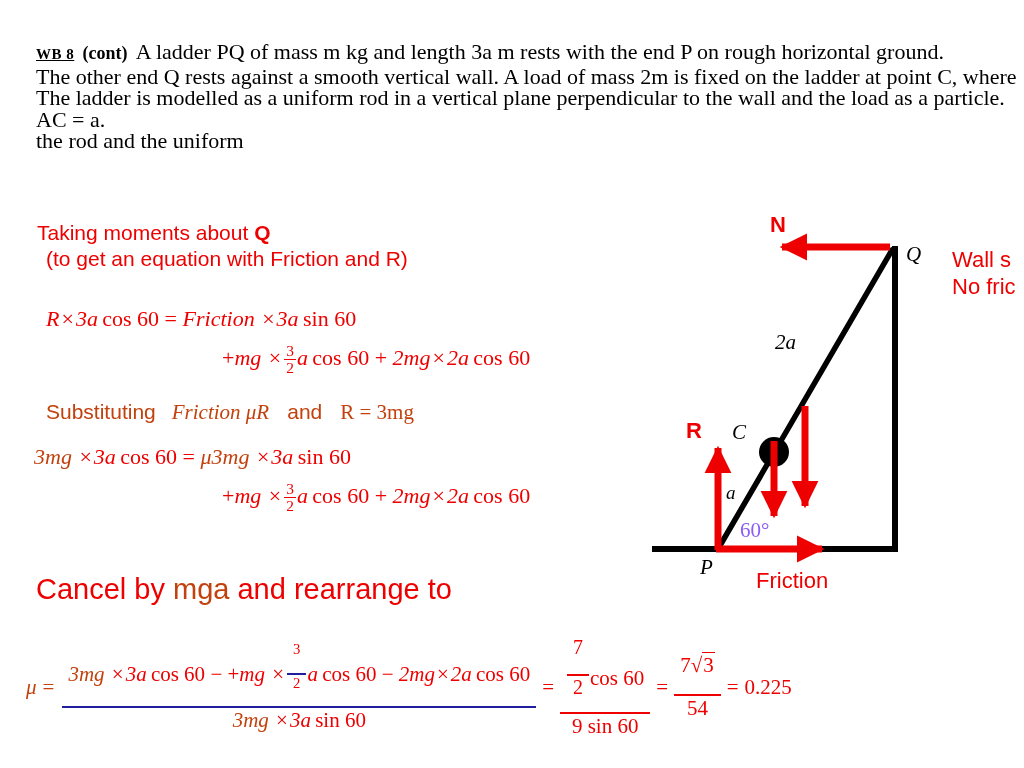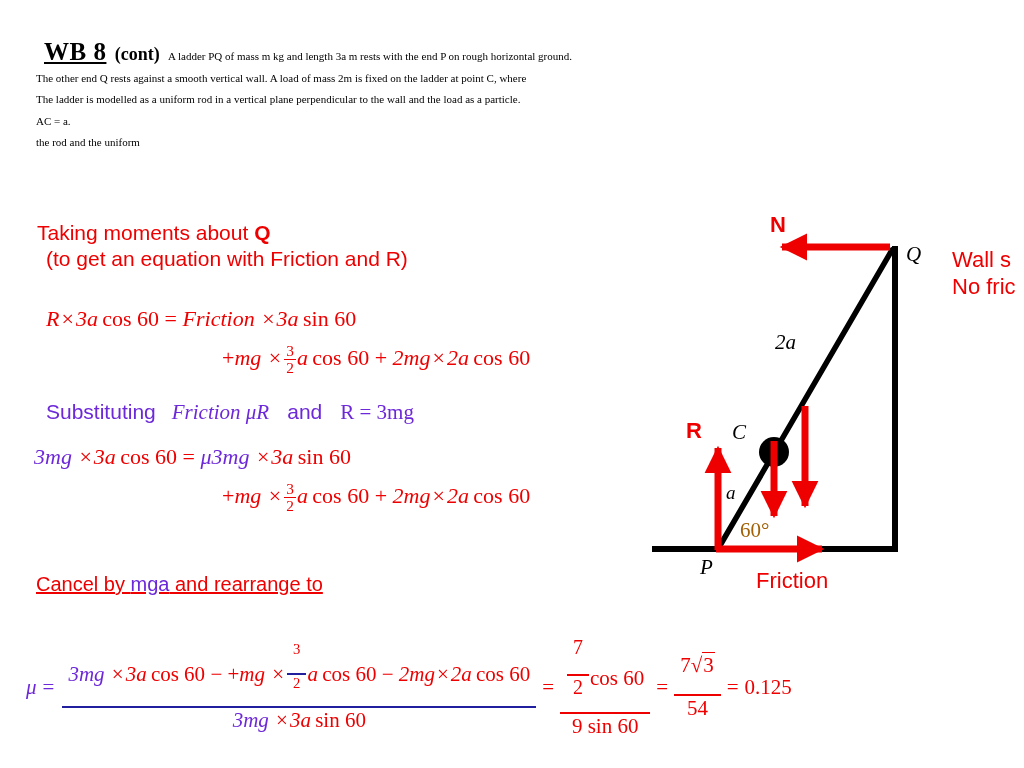--- a/index.html
+++ b/index.html
@@ -12,50 +12,49 @@
     height: 768px;
     position: relative;
     overflow: hidden;
     font-family: "Liberation Serif", serif;
     color: #000000;
   }
 
   
   .abs { position: absolute; }
   .red   { color: #ee0000; }
-  .blue  { color: #6d28d9; }
+  .blue  { color: #c2410c; }
   .sans  { font-family: "Liberation Sans", sans-serif; }
   .serif { font-family: "Liberation Serif", serif; }
   .ital  { font-style: italic; }
   .bold  { font-weight: bold; }
 
   
   #question-block {
     position: absolute;
     left: 36px;
     top: 41px;
     width: 940px;
     font-family: "Liberation Serif", serif;
     font-size: 16.5px;
     line-height: 21.5px;
     color: #000000;
   }
   #question-block .qline { display: block; white-space: nowrap; }
   .wb-tag {
     font-weight: bold;
     text-decoration: underline;
-    font-size: 25px;
+    font-size: 15px;
     letter-spacing: 0.5px;
-    margin-left: 8px;
   }
   .cont-tag {
     font-weight: bold;
     font-size: 18px;
   }
-  .q-body { font-size: 11px; }
+  .q-body { font-size: 22px; }
 
   
   .step-label {
     font-family: "Liberation Sans", sans-serif;
     font-size: 21px;
     line-height: 26px;
     white-space: nowrap;
   }
 
   
@@ -118,21 +117,21 @@
     color: #000000;
   }
   .dlabel-sans-red {
     font-family: "Liberation Sans", sans-serif;
     font-size: 22px;
     color: #ee0000;
   }
   .dlabel-serif-black {
     font-family: "Liberation Serif", serif;
     font-size: 21px;
-    color: #a16207;
+    color: #8b5cf6;
   }
   #wall-note {
     position: absolute;
     left: 952px;
     top: 246px;
     width: 150px;
     font-family: "Liberation Sans", sans-serif;
     font-size: 22px;
     line-height: 27px;
     color: #ee0000;
@@ -180,21 +179,21 @@
   <span class="red op">=</span>
   <span class="blue v">μ3mg</span>&nbsp;<span class="red mul">×</span><span class="red v">3a</span> <span class="red op">sin 60</span>
 </div>
 <div class="abs math red" style="left:222px; top:480px;">
   <span class="op">+</span><span class="v">mg</span>
   <span class="mul">×</span><span class="frac"><span class="num">3</span><span class="den">2</span></span><span class="v">a</span> <span class="op">cos 60</span>
   <span class="op">+</span>
   <span class="v">2mg</span><span class="mul">×</span><span class="v">2a</span> <span class="op">cos 60</span>
 </div>
 
-<div class="abs sans red" style="left:36px; top:573px; font-size:20px;text-decoration:underline;">
+<div class="abs sans red" style="left:36px; top:573px; font-size:29px;">
   <span>Cancel by </span><span class="blue">mga</span><span> and rearrange to</span>
 </div>
 
 <div class="abs math" style="left:26px; top:636px; display:flex; align-items:center; font-size:21px;">
 
   <span class="blue v" style="margin-right:6px;">μ</span>
   <span class="blue op" style="margin-right:8px;">=</span>
 
   <span class="bigfrac">
     <span class="num">
@@ -217,21 +216,21 @@
   </span>
 
   <span class="red op" style="margin:0 6px;">=</span>
 
   <span class="bigfrac redbar red">
     <span class="num"><span class="op">7</span><span class="sqrt"><span class="rad">√</span><span class="under">3</span></span></span>
     <span class="den">54</span>
   </span>
 
   <span class="red op" style="margin:0 6px;">=</span>
-  <span class="red op">0.125</span>
+  <span class="red op">0.225</span>
 </div>
 
 <div id="diagram">
   <svg width="394" height="420" viewBox="0 0 394 420">
     <defs>
       <marker id="ah-red" viewBox="0 0 10 10" refX="8.6" refY="5" markerWidth="4.2" markerHeight="4.2" orient="auto-start-reverse">
         <path d="M 0 0.4 L 9.4 5 L 0 9.6 z" fill="#ee0000"></path>
       </marker>
     </defs>
 

